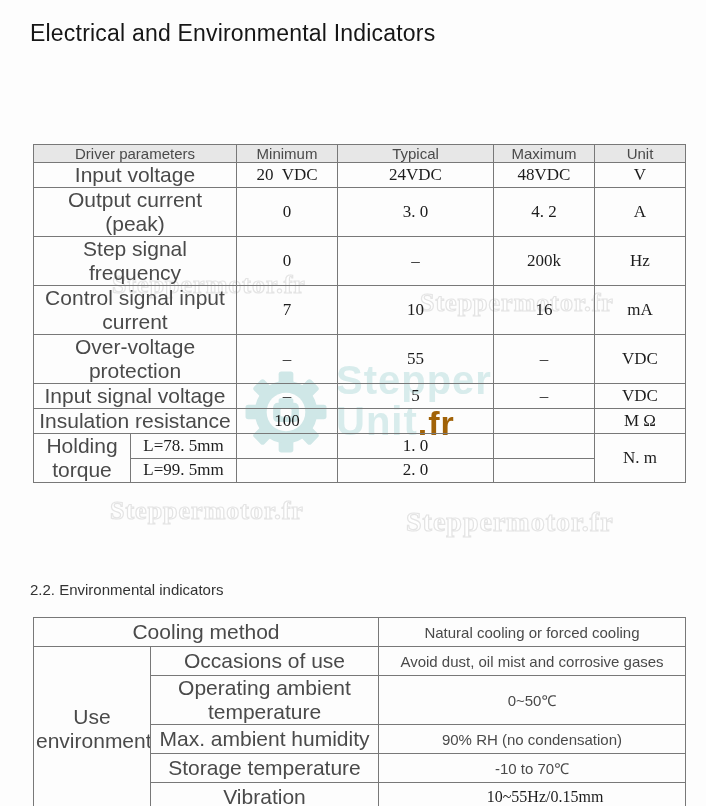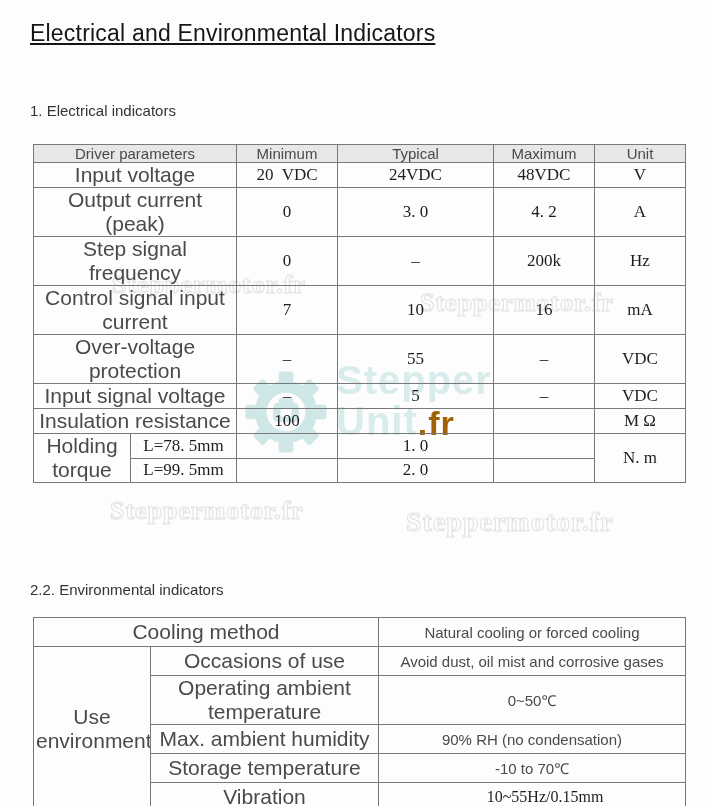--- a/index.html
+++ b/index.html
@@ -7,21 +7,21 @@
     width:706px;height:806px;
     background:#fdfdfd;
     font-family:"Liberation Sans",sans-serif;
     position:relative;
     overflow:hidden;
   }
   .page{position:relative;width:706px;height:806px;}
 
   .page-title{
     position:absolute;left:30px;top:20px;
-    font-size:23px;color:#161616;letter-spacing:0.2px;text-decoration:underline;
+    font-size:23px;color:#161616;letter-spacing:0.2px;
   }
   .section-heading{
     position:absolute;left:30px;
     font-size:15px;color:#333;
   }
   #sec1{top:102px;}
   #sec2{top:581px;}
 
   table{
     border-collapse:collapse;
@@ -115,21 +115,20 @@
       <rect x="42" y="35" width="16" height="7" rx="2" fill="#cfe7e7"></rect>
       <rect x="44" y="46" width="12" height="9" rx="2" fill="#fdfdfd"></rect>
     </svg>
     <div class="logo-text">
       <div><span>Stepper</span></div>
       <div><span>Unit</span><span class="logo-suffix">.fr</span></div>
     </div>
   </div>
 
   <div class="page-title">Electrical and Environmental Indicators</div>
-  <div class="section-heading" id="sec1">1. Electrical indicators</div>
   <div class="section-heading" id="sec2">2.2. Environmental indicators</div>
 
   <table id="electrical-table">
     <colgroup>
       <col style="width:97px">
         <col style="width:106px">
         <col style="width:101px">
       <col style="width:156px">
         <col style="width:101px">
         <col style="width:91px">

